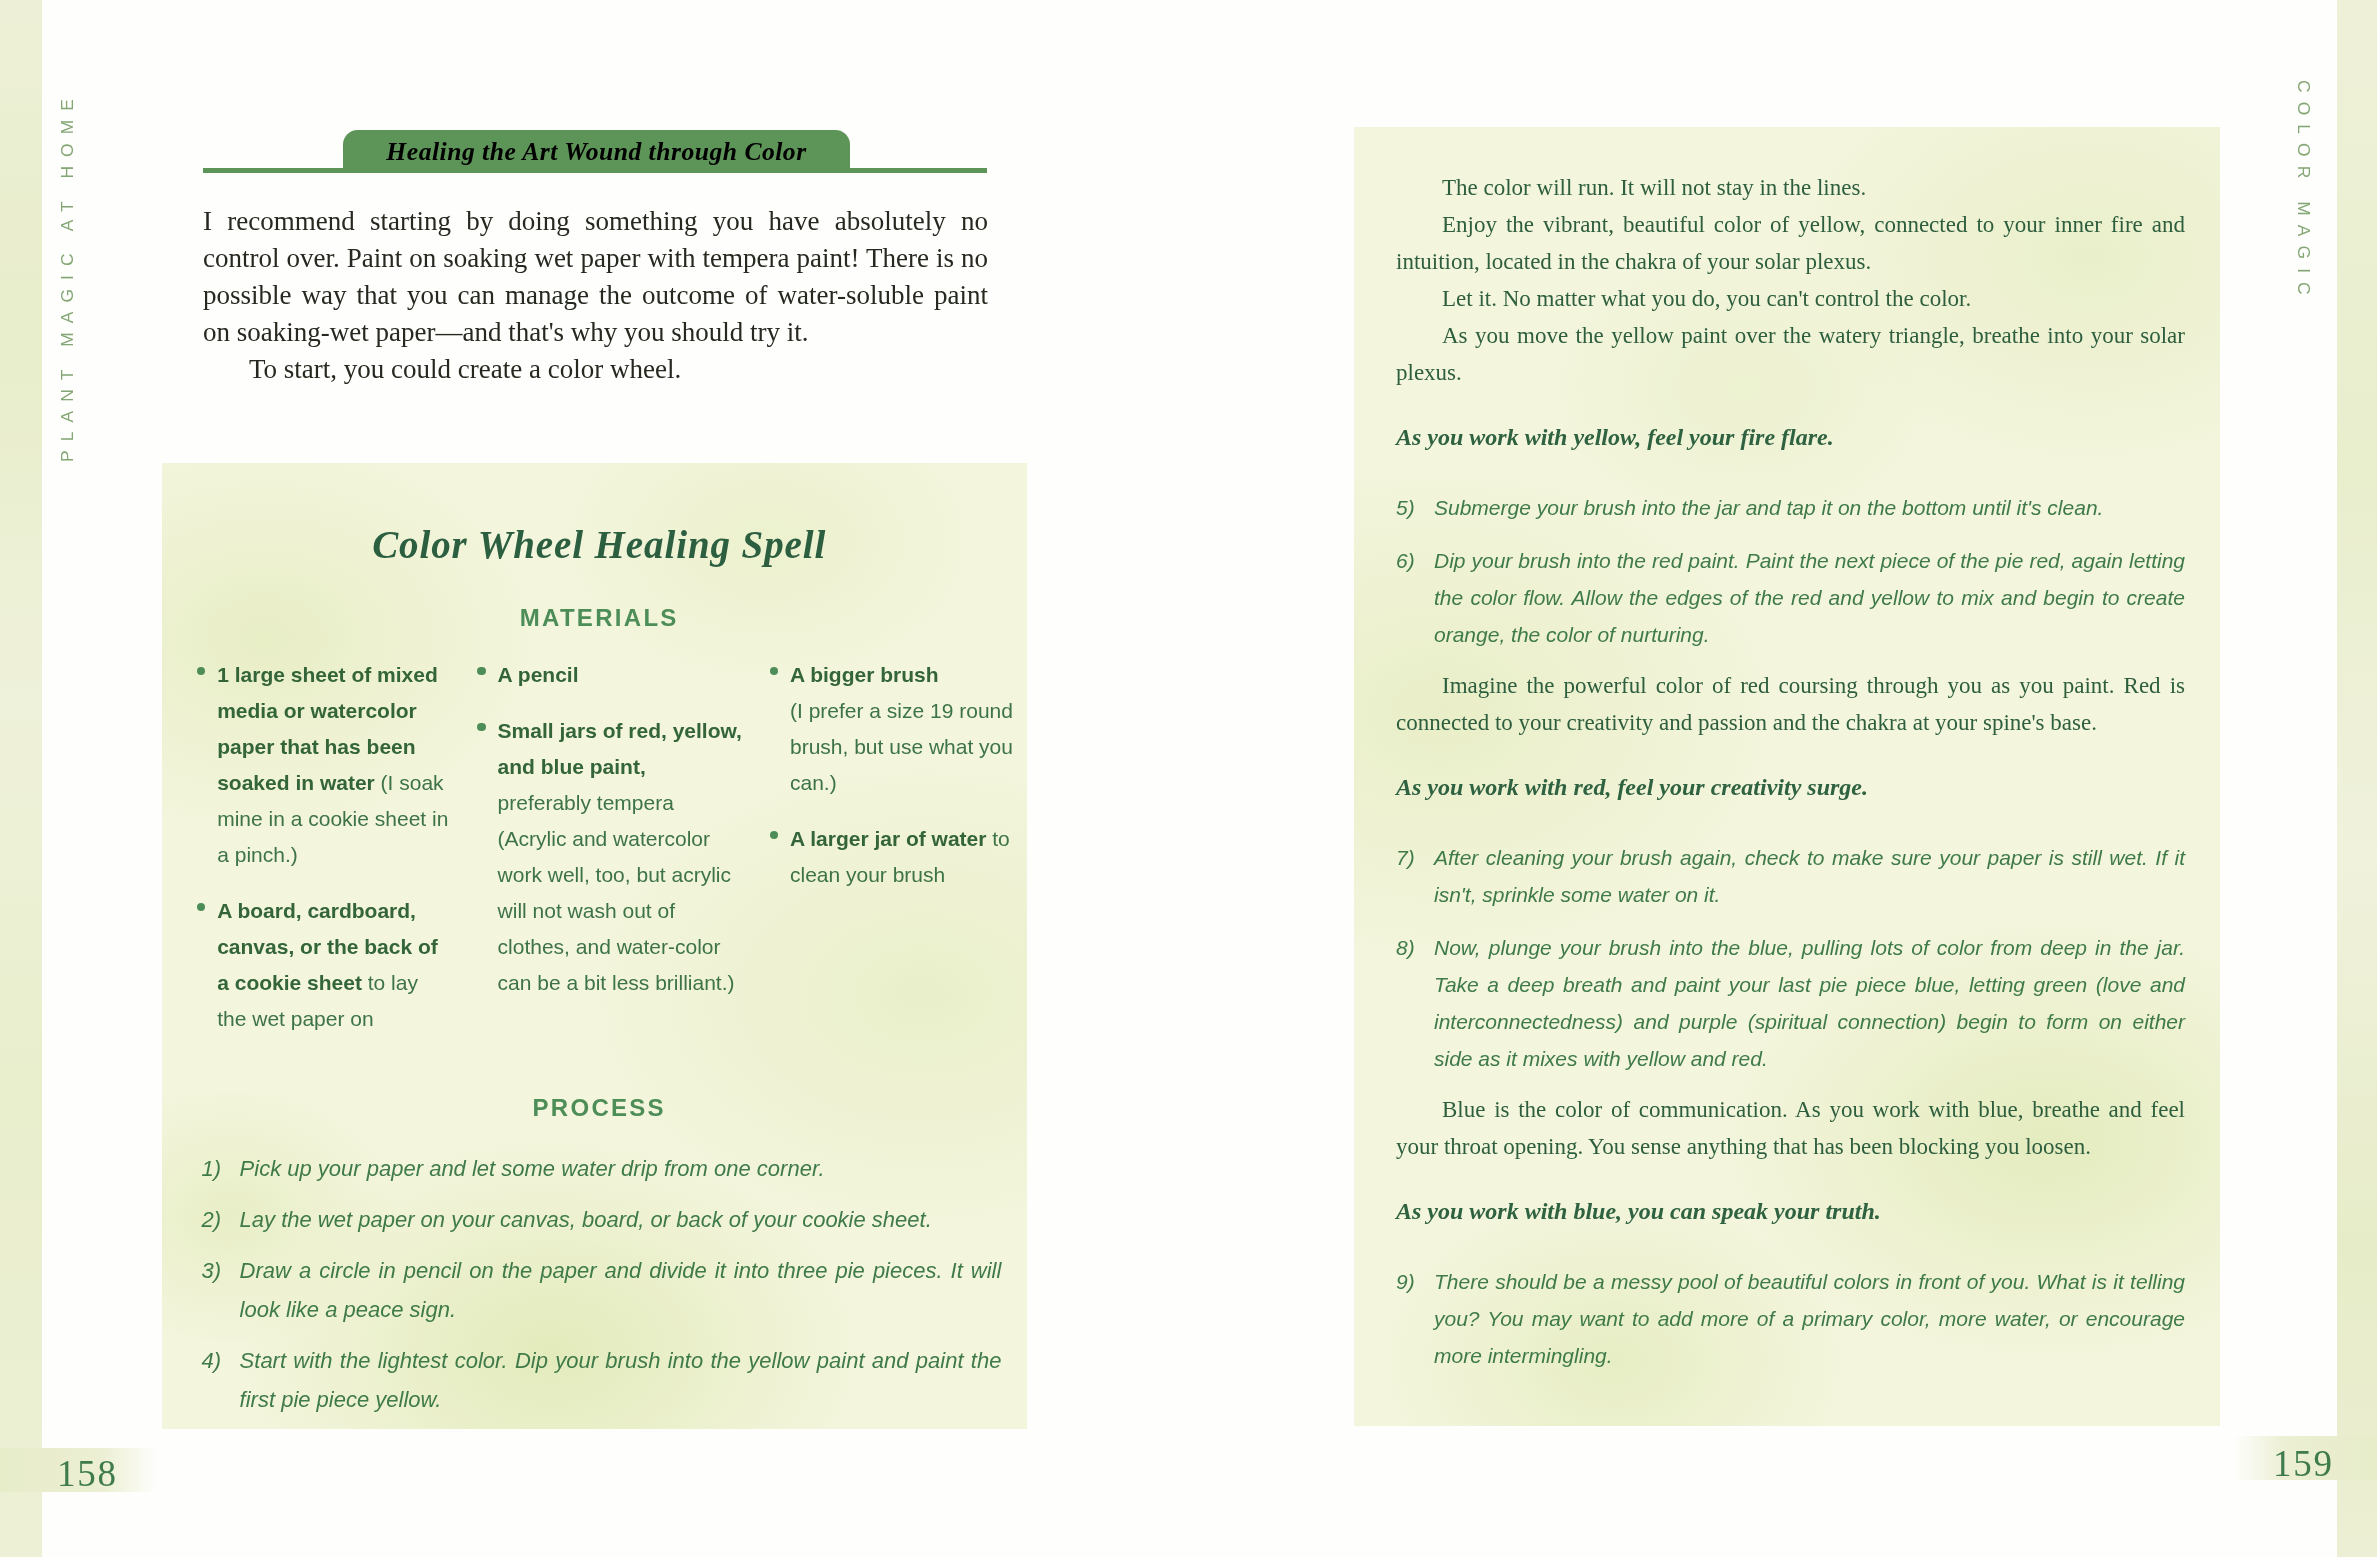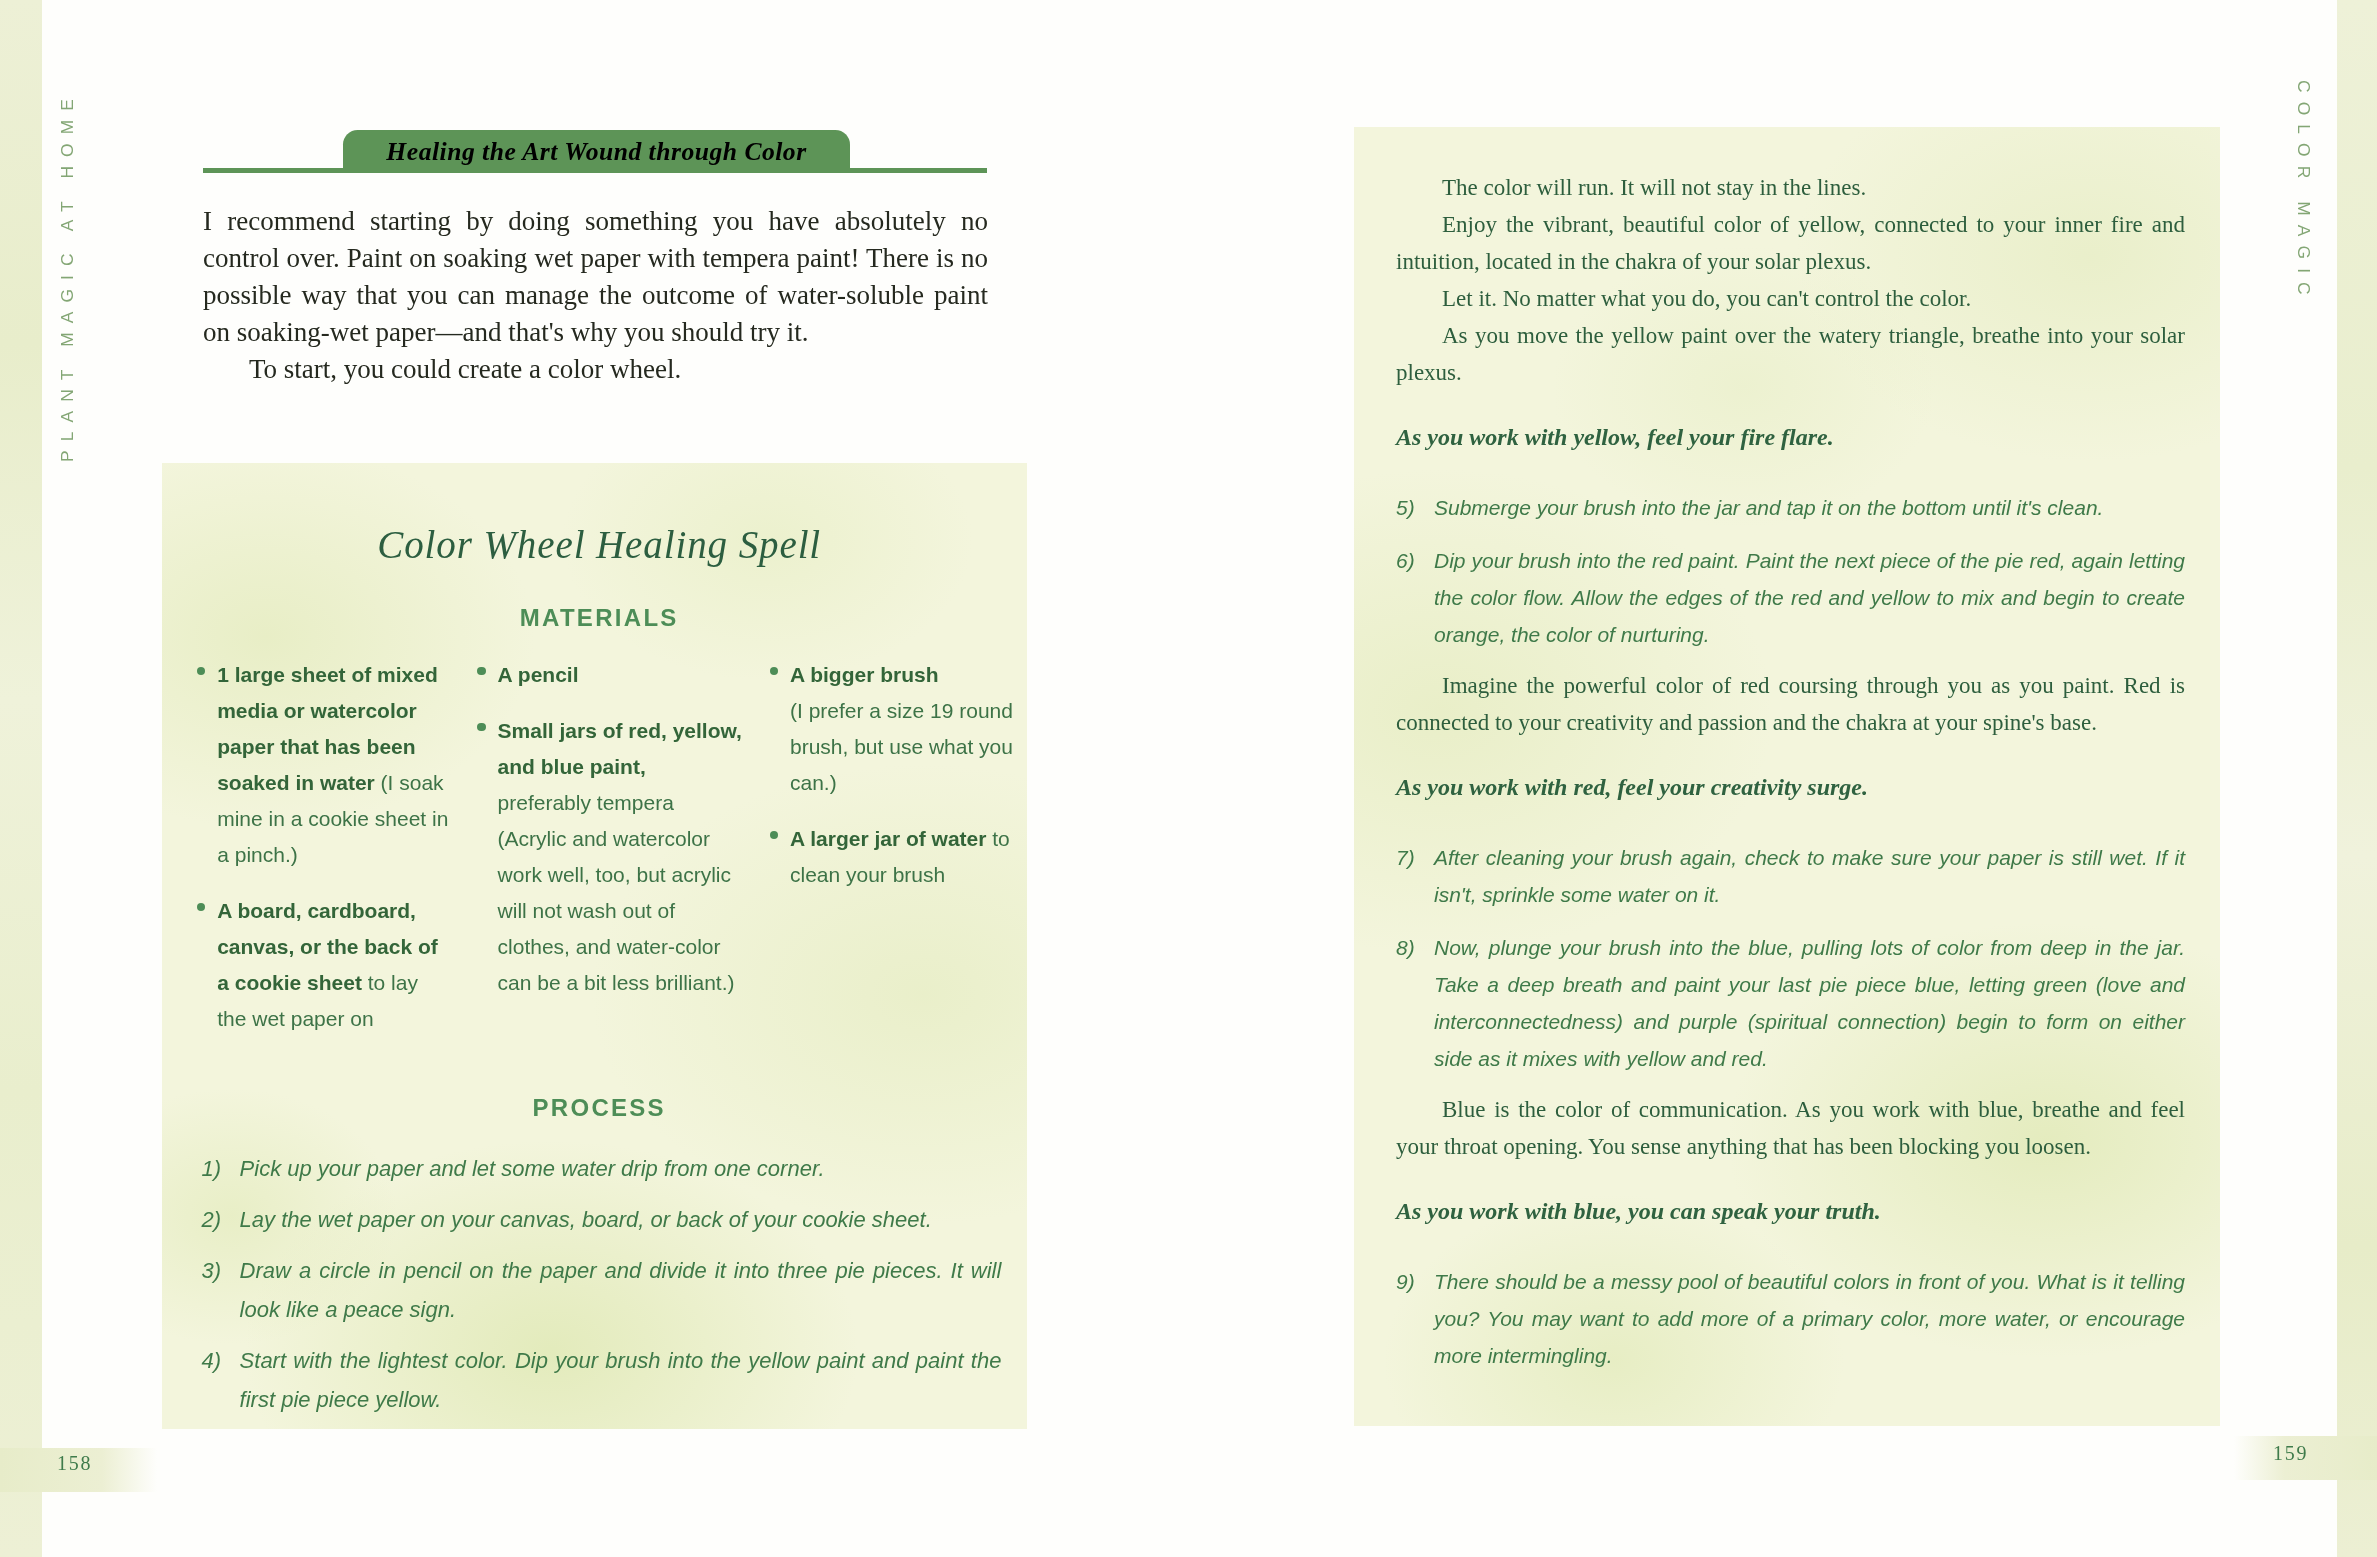--- a/index.html
+++ b/index.html
@@ -84,21 +84,21 @@
       radial-gradient(ellipse 475px 329px at 88% 55%, rgba(224,233,184,0.50), transparent 70%),
       radial-gradient(ellipse 439px 302px at 45% 92%, rgba(216,228,166,0.60), transparent 70%),
       radial-gradient(ellipse 293px 201px at 70% 8%,  rgba(231,238,196,0.60), transparent 70%),
       radial-gradient(ellipse 238px 183px at 8% 78%,  rgba(219,230,172,0.45), transparent 70%);
     overflow: hidden;
   }
   .spell-title {
     margin: 16.5px 0 0 0;
     text-align: center;
     font-family: "Liberation Serif", serif;
-    font-style: italic; font-weight: normal;
+    font-style: italic; font-weight: bold;
     font-size: 39px; color: #2c5e40;
     letter-spacing: 0.9px;
   }
   .sub-heading {
     margin: 37px 0 0 0;
     text-align: center;
     font-family: "Liberation Sans", sans-serif;
     font-weight: bold;
     font-size: 24px; color: #4d8d57;
     letter-spacing: 2.3px;
@@ -149,21 +149,21 @@
     left: 0; top: 1448px; width: 157px;
     background: linear-gradient(90deg, #e7ecc9, #ecefd3 65%, rgba(236,239,211,0));
   }
   .page-band.right {
     left: 2234px; top: 1436px; width: 144px;
     background: linear-gradient(270deg, #e7ecc9, #ecefd3 65%, rgba(236,239,211,0));
   }
   .pageno {
     position: absolute;
     font-family: "Liberation Serif", serif;
-    font-size: 20px; color: #3f7b4b;
+    font-size: 37px; color: #3f7b4b;
     letter-spacing: 1.8px;
   }
   .pageno.left  { left: 57px;  top: 1452px; }
   .pageno.right { left: 2273px; top: 1442px; }
 
   
   .content-box {
     position: absolute;
     left: 1354px; top: 127px;
     width: 866px; height: 1299px;

